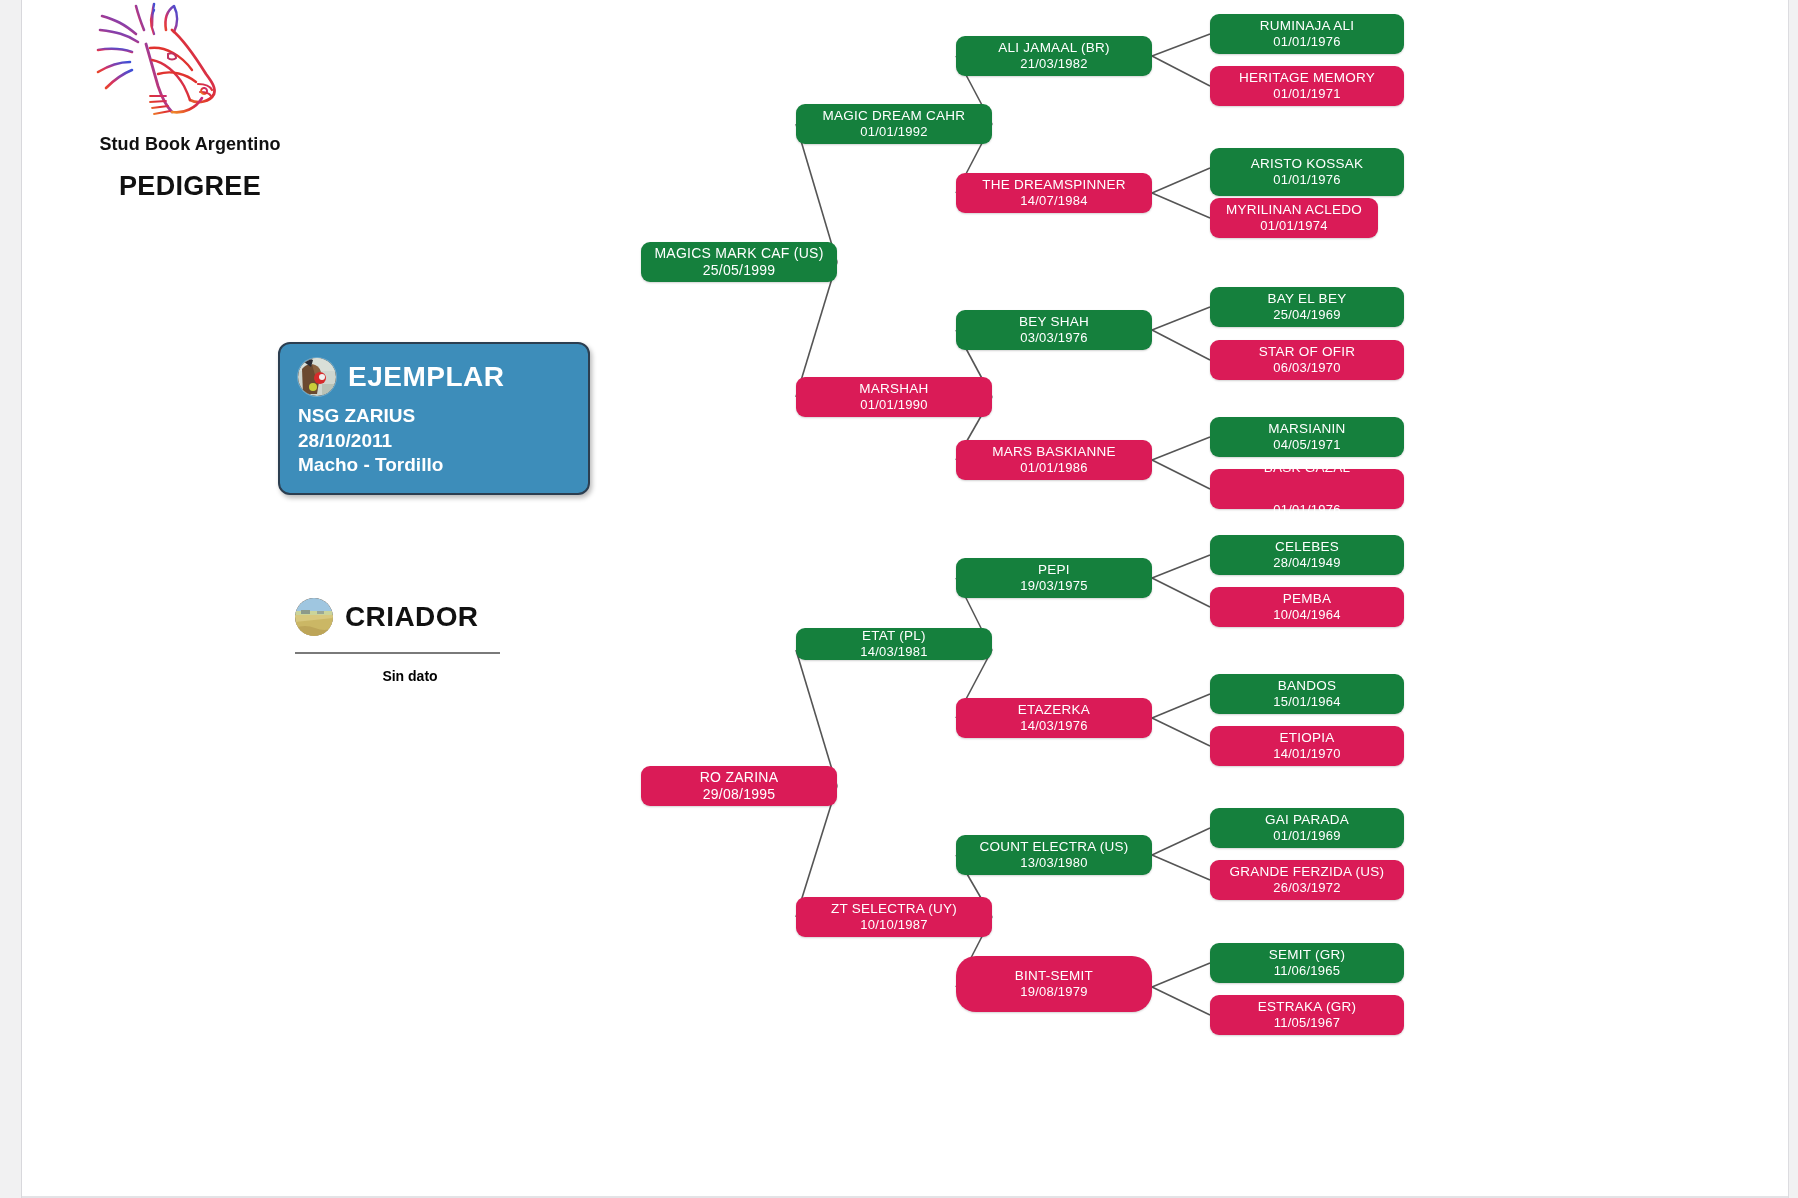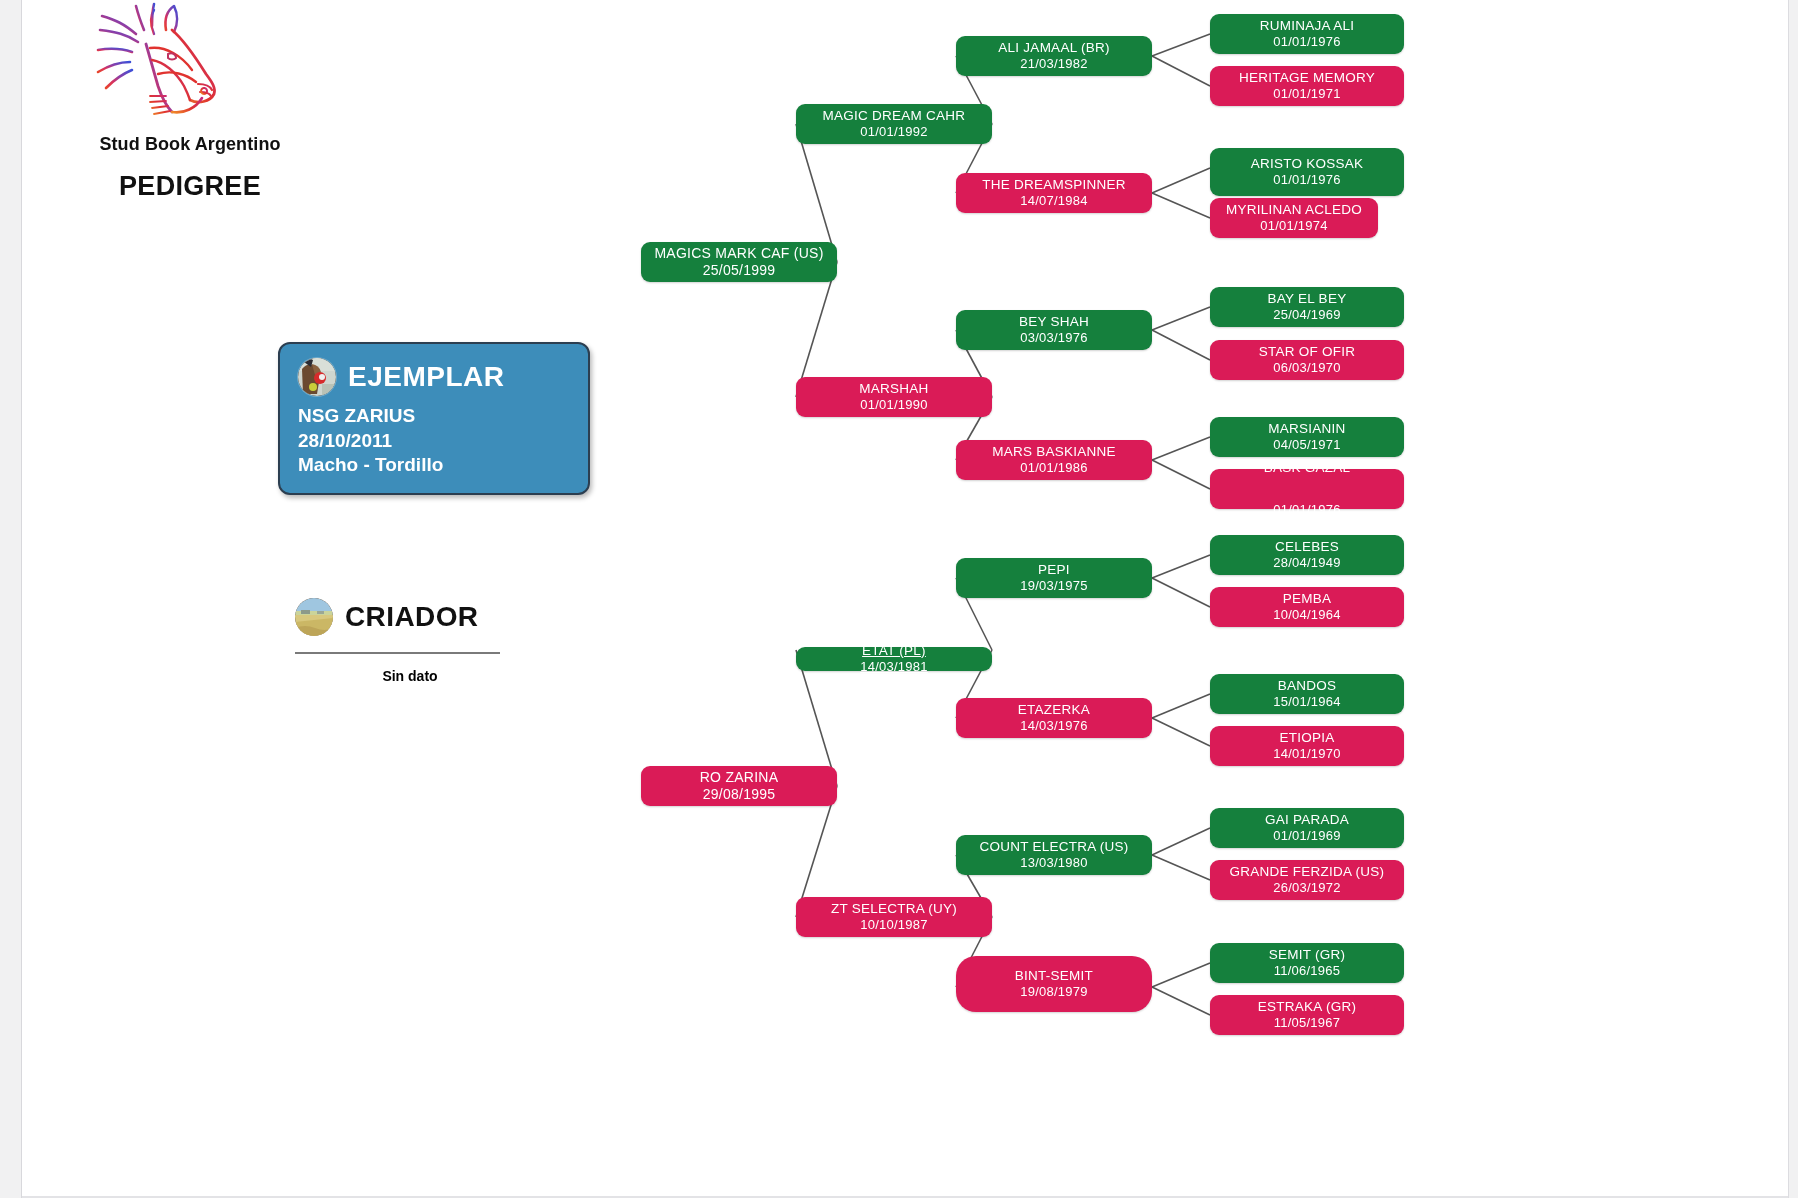--- a/index.html
+++ b/index.html
@@ -224,21 +224,21 @@
         <div class="n-date">29/08/1995</div>
       </div>
       <div class="node sire g2" style="left: 796px; top: 104px; width: 196px; height: 40px;">
         <div class="n-name">MAGIC DREAM CAHR</div>
         <div class="n-date">01/01/1992</div>
       </div>
       <div class="node dam g2" style="left: 796px; top: 377px; width: 196px; height: 40px;">
         <div class="n-name">MARSHAH</div>
         <div class="n-date">01/01/1990</div>
       </div>
-      <div class="node sire g2" style="left: 796px; top: 647px; width: 196px; height: 24px; text-decoration: underline;">
+      <div class="node sire g2" style="left: 796px; top: 628px; width: 196px; height: 32px;">
         <div class="n-name">ETAT (PL)</div>
         <div class="n-date">14/03/1981</div>
       </div>
       <div class="node dam g2" style="left: 796px; top: 897px; width: 196px; height: 40px;">
         <div class="n-name">ZT SELECTRA (UY)</div>
         <div class="n-date">10/10/1987</div>
       </div>
       <div class="node sire g3" style="left: 956px; top: 36px; width: 196px; height: 40px;">
         <div class="n-name">ALI JAMAAL (BR)</div>
         <div class="n-date">21/03/1982</div>

